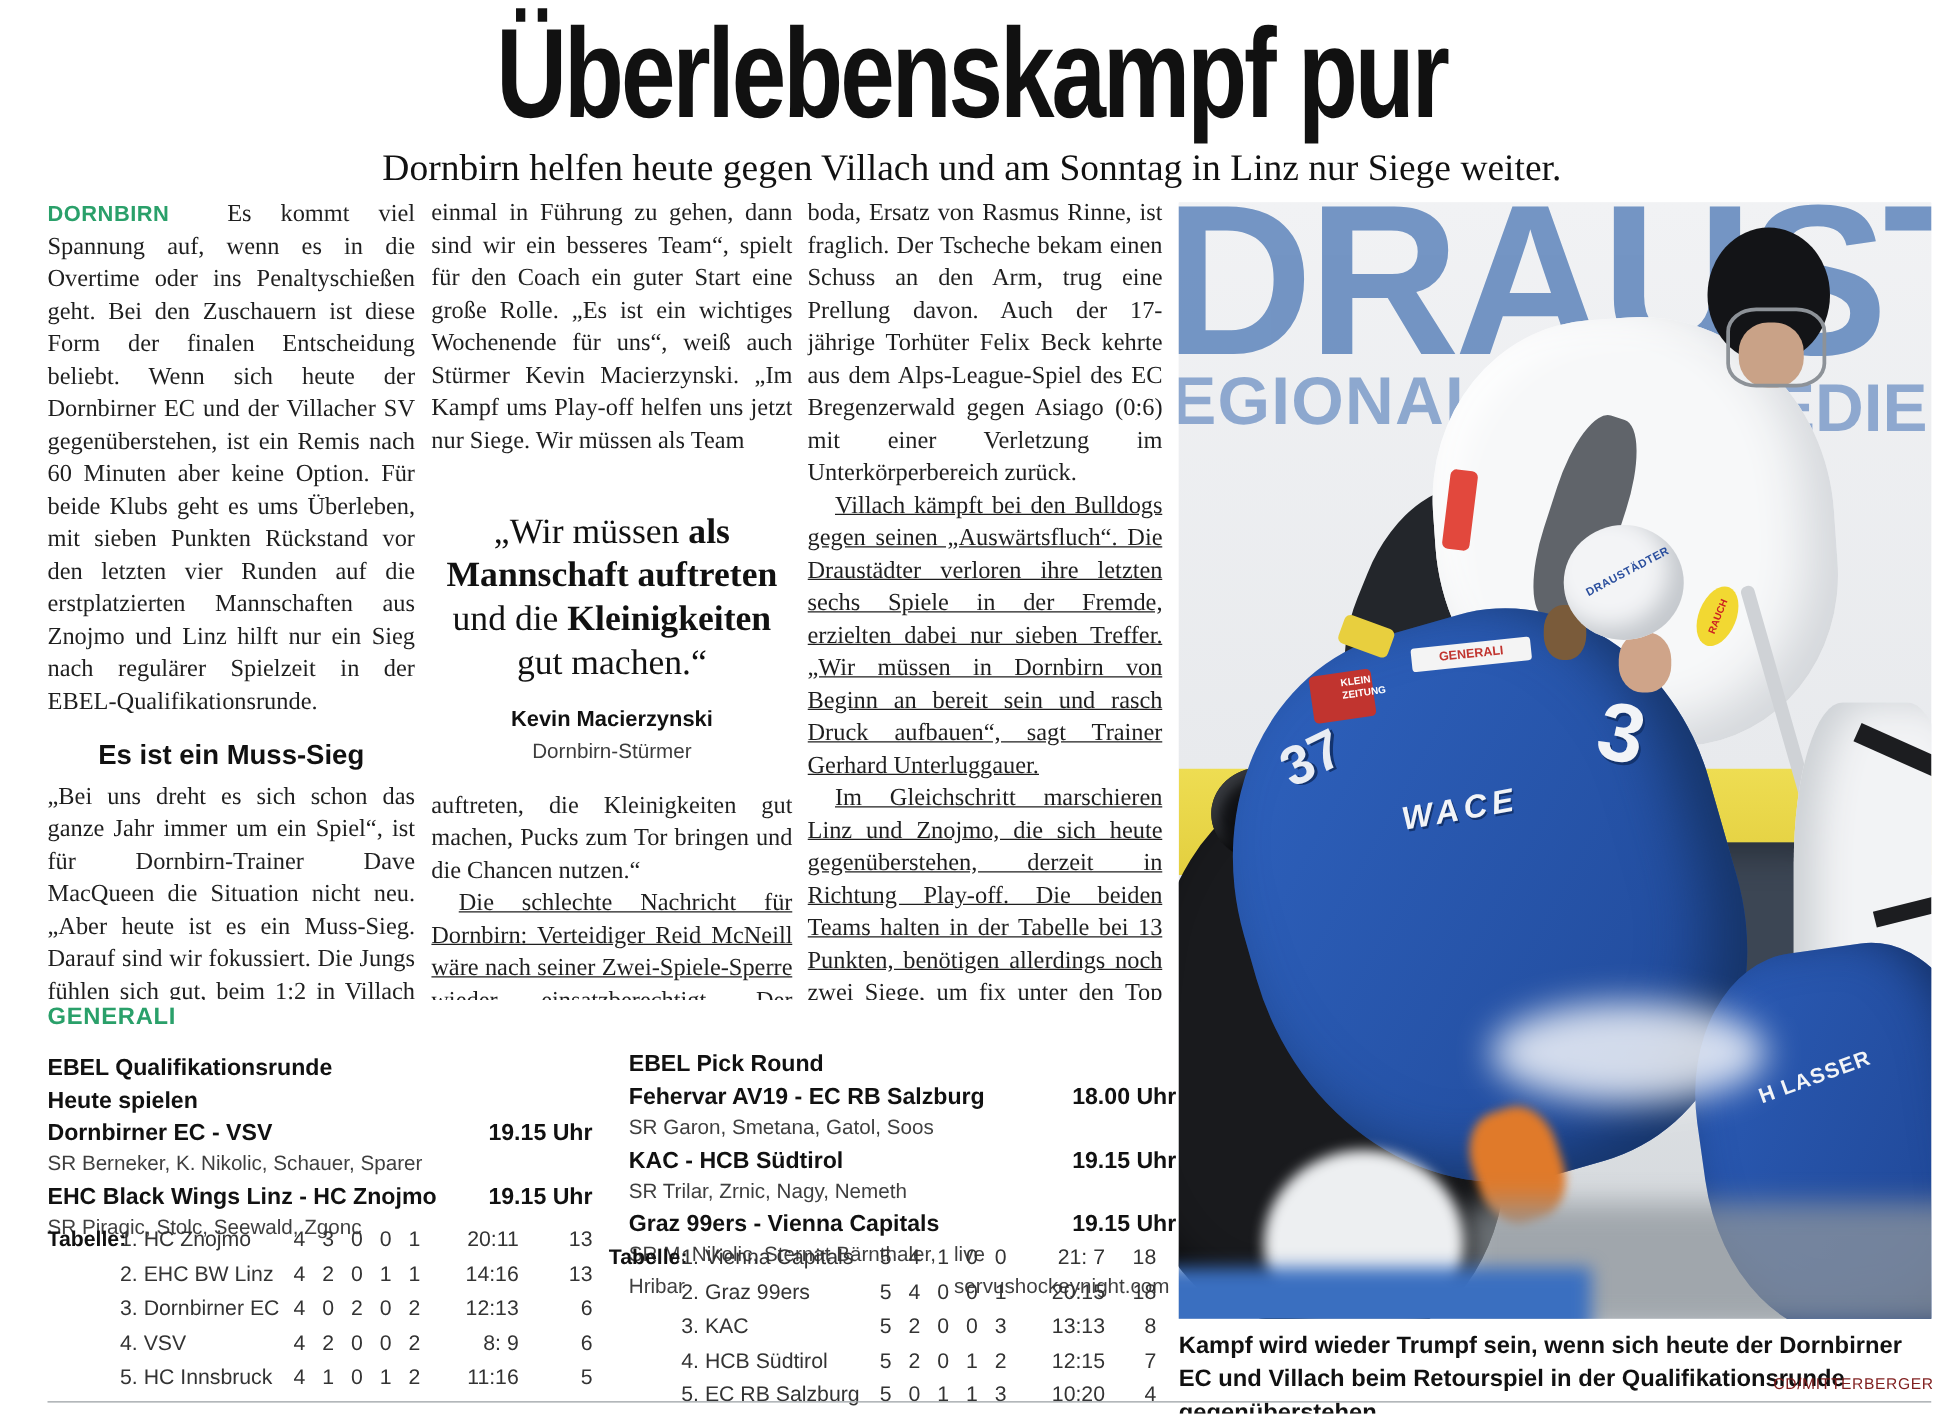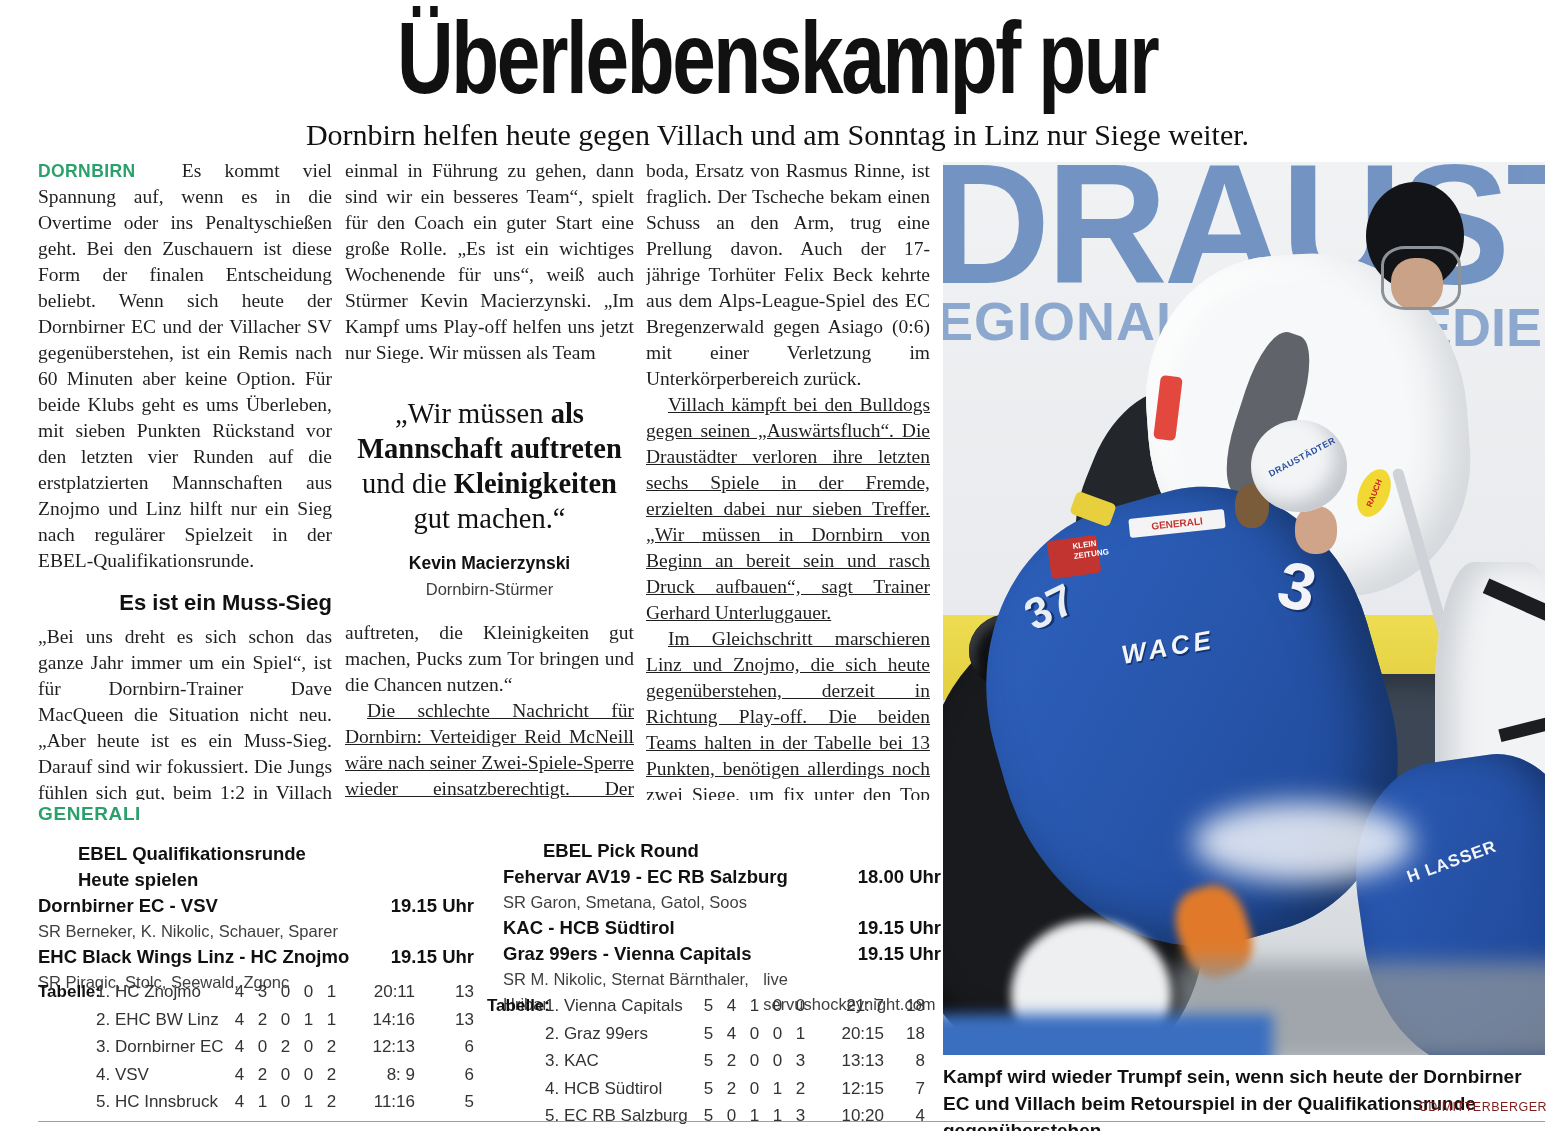--- a/index.html
+++ b/index.html
@@ -16,35 +16,35 @@
   .col{position:absolute;top:158px;height:642px;overflow:hidden;font-size:19.5px;
         line-height:26px;text-align:justify;hyphens:auto;-webkit-hyphens:auto;}
   .col p{margin:0;}
   .col p.indent{text-indent:22px;text-decoration:underline;}
   #col1{left:38px;width:294px;}
   #col2{left:345px;width:289px;}
   #col3{left:646px;width:284px;}
   .lead-in{font-family:"Liberation Sans",sans-serif;font-weight:700;font-size:17.5px;
         color:#2aa06a;letter-spacing:.4px;}
   .crosshead{font-family:"Liberation Sans",sans-serif;font-weight:700;font-size:22px;
-        color:#111;margin:16px 0 8px 0;text-align:right;}
-  
-  .pullquote{margin:30px 0 6px 0;text-align:center;font-size:28.5px;line-height:35px;color:#111;}
+        color:#111;margin:16px 0 8px 0;text-align:center;}
+  
+  .pullquote{margin:42px 0 6px 0;text-align:center;font-size:28.5px;line-height:35px;color:#111;}
   .pullquote b{font-weight:700;}
   .quote-author{margin-top:14px;text-align:center;font-family:"Liberation Sans",sans-serif;
         font-weight:700;font-size:17.5px;color:#111;}
   .quote-role{text-align:center;font-family:"Liberation Sans",sans-serif;font-size:16.5px;
         color:#3d3d3d;margin-bottom:18px;}
   
   .section-label{position:absolute;left:38px;top:803px;font-family:"Liberation Sans",sans-serif;
         font-weight:700;font-size:19px;letter-spacing:.6px;color:#2aa06a;}
   .sports{position:absolute;font-family:"Liberation Sans",sans-serif;color:#222;}
   #sports-left{left:38px;top:841px;width:436px;}
   #sports-right{left:503px;top:838px;width:438px;}
-  .s-head{font-weight:700;font-size:18.5px;line-height:26px;color:#111;margin-left:40px;}
+  .s-head{font-weight:700;font-size:18.5px;line-height:26px;color:#111;}
   .game-row{display:flex;justify-content:space-between;font-weight:700;font-size:18.5px;
         line-height:26px;color:#111;}
   .refs-row{display:flex;justify-content:space-between;font-size:16.5px;line-height:25px;
         color:#3f3f3f;font-weight:400;}
   .stats{position:absolute;font-family:"Liberation Sans",sans-serif;font-size:17px;color:#333;}
   #table-left{left:38px;top:978px;width:436px;}
   #table-right{left:487px;top:992px;width:438px;}
   .stat-row{display:grid;grid-template-columns:58px 132px 23px 23px 23px 23px 23px 72px 1fr;
         line-height:27.5px;}
   #table-right .stat-row{grid-template-columns:58px 152px 23px 23px 23px 23px 23px 72px 1fr;}
@@ -278,20 +278,23 @@
       <span>Fehervar AV19 - EC RB Salzburg</span>
       <span>18.00 Uhr</span>
     </div>
     <div class="refs-row">
         <span>SR Garon, Smetana, Gatol, Soos</span>
       </div>
     <div class="game-row">
       <span>KAC - HCB Südtirol</span>
       <span>19.15 Uhr</span>
     </div>
+    <div class="refs-row">
+        <span>SR Trilar, Zrnic, Nagy, Nemeth</span>
+      </div>
     <div class="game-row">
       <span>Graz 99ers - Vienna Capitals</span>
       <span>19.15 Uhr</span>
     </div>
     <div class="refs-row">
       <span>SR M. Nikolic, Sternat Bärnthaler, Hribar</span>
       <span>live servushockeynight.com</span>
     </div>
   </div>
 

